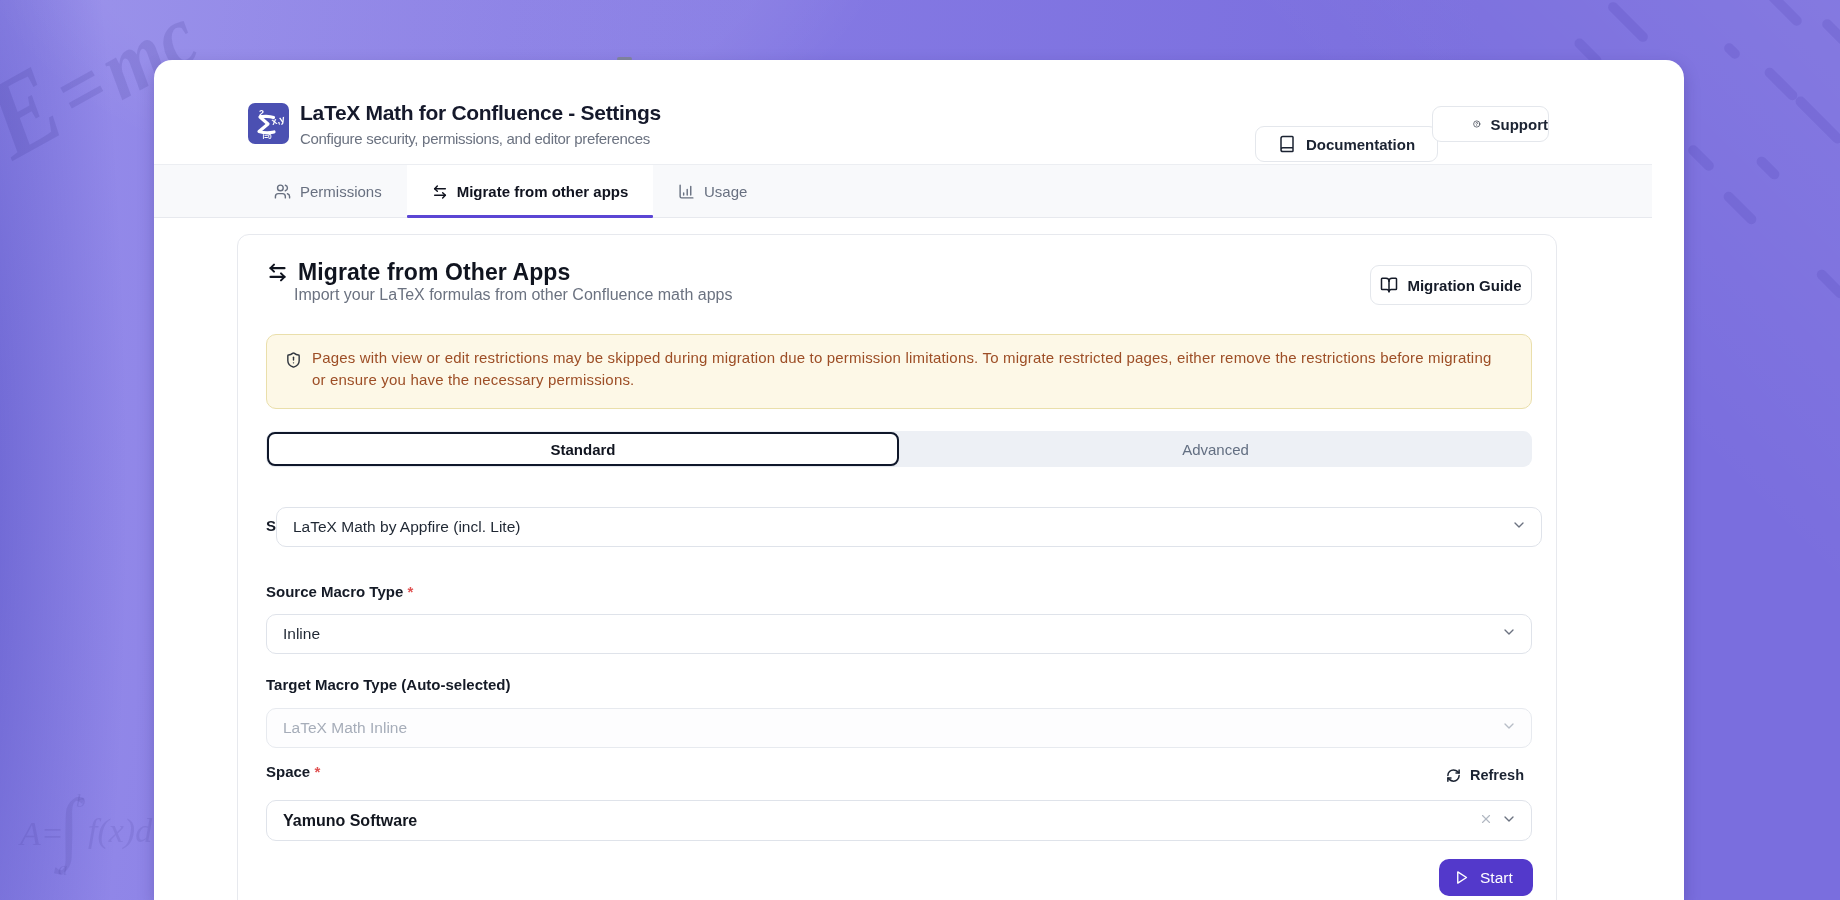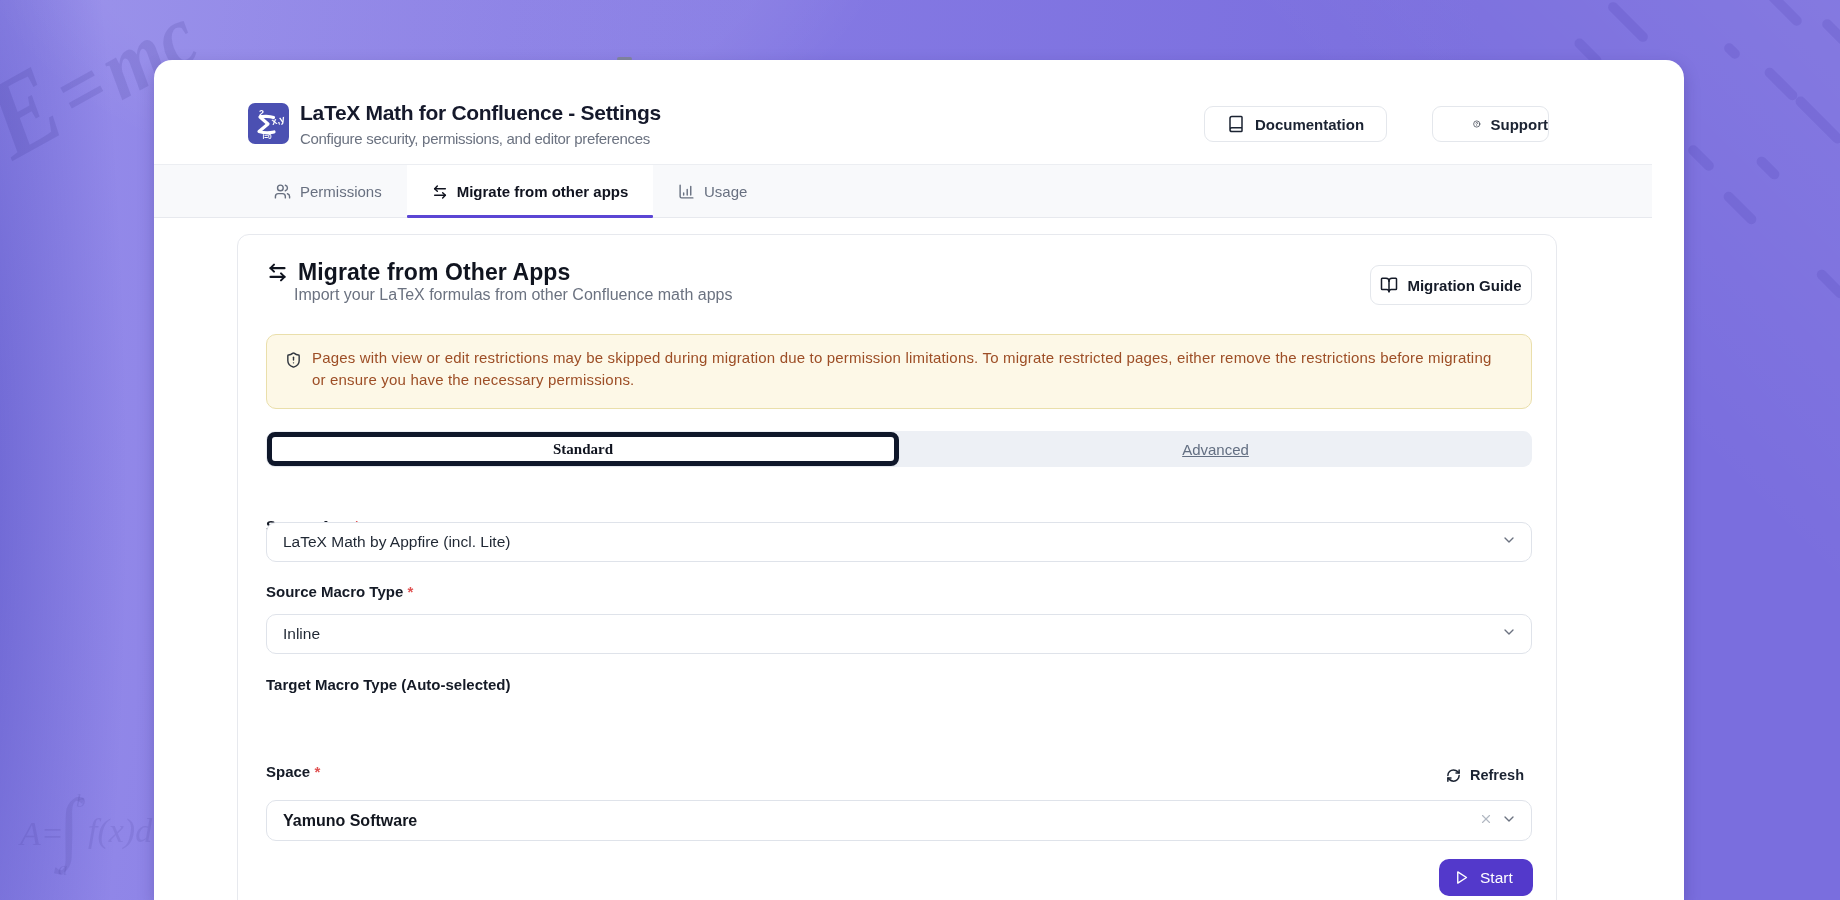--- a/index.html
+++ b/index.html
@@ -39,21 +39,21 @@
     z-index:10;
   }
   .hdr-icon { position:absolute; left:94px; top:43px; width:41px; height:41px; border-radius:7px; background:#4b50b2; }
   .hdr-title { position:absolute; left:146px; top:41px; font-size:21px; font-weight:bold; color:#15192b; letter-spacing:-0.3px;}
   .hdr-sub { position:absolute; left:146px; top:70px; font-size:15px; color:#6b7280; letter-spacing:-0.3px; }
   .hbtn {
     position:absolute; top:46px; height:36px; border:1px solid #e4e7ec; border-radius:9px;
     background:#fff; display:flex; align-items:center; justify-content:center; gap:10px;
     font-size:15px; font-weight:bold; color:#1b2332;
   }
-  #btn-doc { left:1050px; width:183px; }
+  #btn-doc { left:1101px; width:183px;margin-top:20px; }
   #btn-sup { left:1278px; width:117px;padding-left:40px; }
 
   
   .tabbar { position:absolute; left:0; top:104px; width:1498px; height:54px;
     background:#f8f9fb; border-top:1px solid #eceef2; border-bottom:1px solid #e7e9ee; }
   .tab { position:absolute; top:0; height:53px; display:flex; align-items:center; gap:9px;
     font-size:15px; color:#687080; }
   #tab1 { left:120px; }
   #tab2 { left:253px; top:0px; height:53px; width:246px; justify-content:center; background:#fff; font-weight:bold; color:#10131f; }
   #tab2u { position:absolute; left:253px; top:50px; width:246px; height:3px; background:#5b46d4; border-radius:1px; z-index:4;}
@@ -68,25 +68,25 @@
   .h2sub { position:absolute; left:28px; top:51px; font-size:16px; color:#6b7280;margin-left:28px; }
   .migbtn { position:absolute; left:1132px; top:30px; width:162px; height:40px;
     border:1px solid #e4e7ec; border-radius:9px; background:#fff;
     display:flex; align-items:center; justify-content:center; gap:9px;
     font-size:15px; font-weight:bold; color:#151b28; }
   .warn { position:absolute; left:28px; top:99px; width:1266px; height:75px;
     background:#fdf8e7; border:1px solid #eadfab; border-radius:10px; }
   .warn svg { position:absolute; left:18px; top:16px; }
   .warntext { position:absolute; left:45px; top:12px; font-size:15px; line-height:21.5px; color:#9d4e26; letter-spacing:0.18px; }
   .seg { position:absolute; left:28px; top:196px; width:1266px; height:36px; background:#edf0f5; border-radius:9px; }
-  .seg .on { position:absolute; left:1px; top:1px; width:632px; height:34px; background:#fff; border:5px solid #0f172a;
+  .seg .on { position:absolute; left:1px; top:1px; width:632px; height:34px; background:#fff; border:2px solid #0f172a;
     border-radius:8px; display:flex; align-items:center; justify-content:center;
-    font-size:15px; font-weight:bold; color:#10141f; box-shadow:0 1px 2px rgba(16,24,40,0.05);font-family:Liberation Serif, serif;}
+    font-size:15px; font-weight:bold; color:#10141f; box-shadow:0 1px 2px rgba(16,24,40,0.05);}
   .seg .off { position:absolute; left:633px; top:0; width:633px; height:36px;
-    display:flex; align-items:center; justify-content:center; font-size:15px; color:#636f82;text-decoration:underline; }
+    display:flex; align-items:center; justify-content:center; font-size:15px; color:#636f82; }
   .lbl { position:absolute; left:28px; font-size:15px; font-weight:bold; color:#141a26; }
   .lbl .req { color:#e05252; font-weight:bold; }
   .sel { position:absolute; left:28px; width:1266px; height:40px; background:#fff;
     border:1px solid #dfe3ea; border-radius:10px; display:flex; align-items:center;
     padding:0 16px; font-size:15.5px; color:#1f2733; }
   .sel .chev { position:absolute; right:14px; }
   .sel.dis { color:#a6adb9; border-color:#e7eaef; background:#fdfdfe; }
   .refresh { position:absolute; left:1208px; top:532px; display:flex; align-items:center; gap:9px;
     font-size:14.5px; font-weight:bold; color:#1b2332; }
   .startbtn { position:absolute; left:1201px; top:624px; width:94px; height:37px;
@@ -204,34 +204,39 @@
           <path d="M12 16h.01"></path>
         </svg>
         <div class="warntext">Pages with view or edit restrictions may be skipped during migration due to permission limitations. To migrate restricted pages, either remove the restrictions before migrating<br>or ensure you have the necessary permissions.</div>
       </div>
       <div class="seg">
         <div class="on">Standard</div>
         <div class="off">Advanced</div>
       </div>
 
       <div class="lbl" style="top:254px;margin-top:28px;">Source App <span class="req">*</span></div>
-      <div class="sel" style="top:287px;">LaTeX Math by Appfire (incl. Lite)
+      <div class="sel" style="top:272px;margin-left:10px;">LaTeX Math by Appfire (incl. Lite)
         <span class="chev"><svg width="16" height="16" viewBox="0 0 24 24" fill="none" stroke="#6b7280" stroke-width="2" stroke-linecap="round" stroke-linejoin="round">
             <path d="m6 9 6 6 6-6"></path>
           </svg></span>
       </div>
 
       <div class="lbl" style="top:348px;">Source Macro Type <span class="req">*</span></div>
       <div class="sel" style="top:379px;">Inline
         <span class="chev"><svg width="16" height="16" viewBox="0 0 24 24" fill="none" stroke="#6b7280" stroke-width="2" stroke-linecap="round" stroke-linejoin="round">
             <path d="m6 9 6 6 6-6"></path>
           </svg></span>
       </div>
 
       <div class="lbl" style="top:441px;">Target Macro Type (Auto-selected)</div>
+      <div class="sel dis" style="top:473px;">LaTeX Math Inline
+        <span class="chev"><svg width="16" height="16" viewBox="0 0 24 24" fill="none" stroke="#b7bdc7" stroke-width="2" stroke-linecap="round" stroke-linejoin="round">
+            <path d="m6 9 6 6 6-6"></path>
+          </svg></span>
+      </div>
 
       <div class="lbl" style="top:528px;">Space <span class="req">*</span></div>
       <div class="refresh">
         <svg width="15" height="15" viewBox="0 0 24 24" fill="none" stroke="#1b2332" stroke-width="2.4" stroke-linecap="round" stroke-linejoin="round">
           <path d="M3 12a9 9 0 0 1 9-9 9.75 9.75 0 0 1 6.74 2.74L21 8"></path>
           <path d="M21 3v5h-5"></path>
           <path d="M21 12a9 9 0 0 1-9 9 9.75 9.75 0 0 1-6.74-2.74L3 16"></path>
           <path d="M8 16H3v5"></path>
         </svg>
         <span>Refresh</span>

